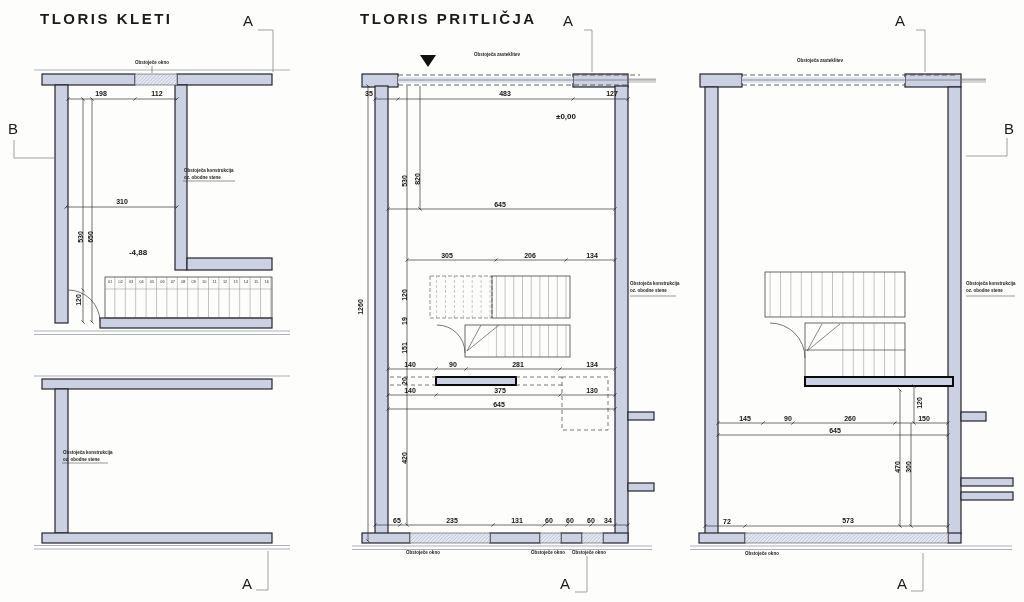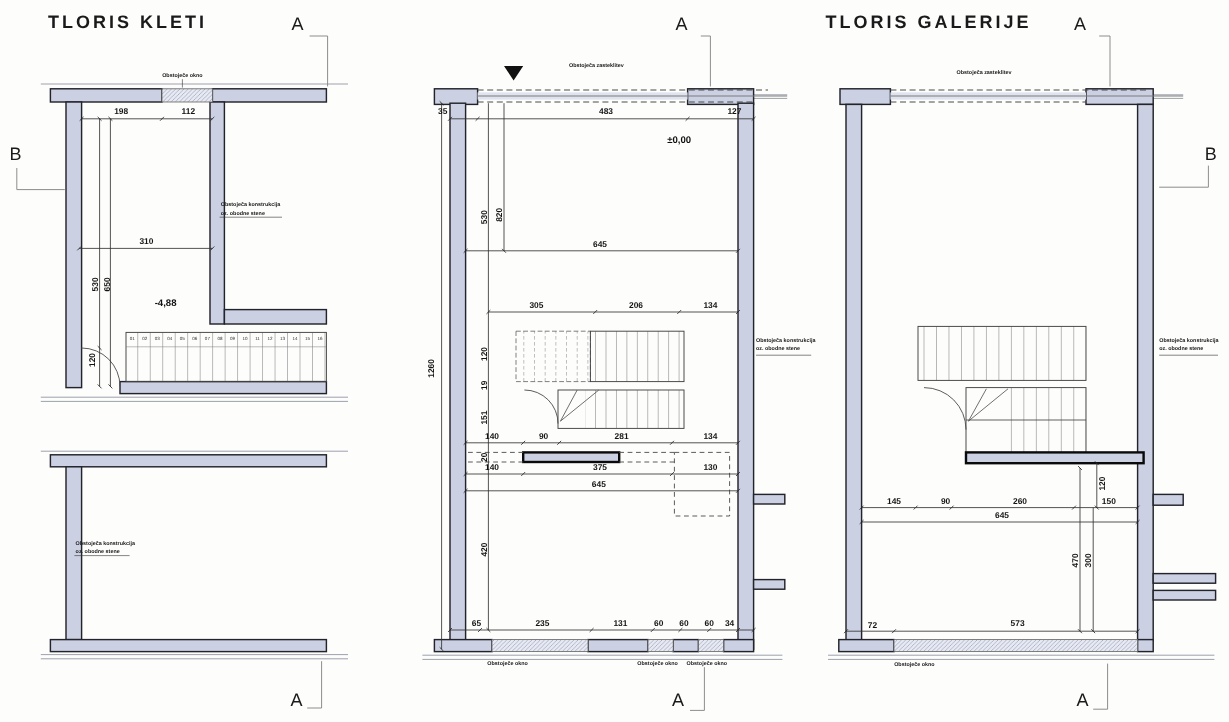--- a/index.html
+++ b/index.html
@@ -224,21 +224,21 @@
     <path d="M 14 140 V 158 H 54"></path>
     <path d="M 584 30 H 592 V 72"></path>
     <path d="M 587 556 V 592 H 575"></path>
     <path d="M 916 30 H 925 V 72"></path>
     <path d="M 923 553 V 591 H 911"></path>
     <path d="M 1007 138 V 156 H 966"></path>
   </g>
 </svg>
 
 <div class="ttl" style="left:40px;top:10px;">TLORIS KLETI</div>
-<div class="ttl" style="left:688px;top:10px;">TLORIS GALERIJE</div>
+<div class="ttl" style="left:360px;top:10px;">TLORIS PRITLIČJA</div>
 
 <div class="mk" style="left:243px;top:12px;">A</div>
 <div class="mk" style="left:242px;top:575px;">A</div>
 <div class="mk" style="left:8px;top:120px;">B</div>
 <div class="mk" style="left:563px;top:12px;">A</div>
 <div class="mk" style="left:560px;top:575px;">A</div>
 <div class="mk" style="left:895px;top:12px;">A</div>
 <div class="mk" style="left:897px;top:575px;">A</div>
 <div class="mk" style="left:1004px;top:120px;">B</div>
 

